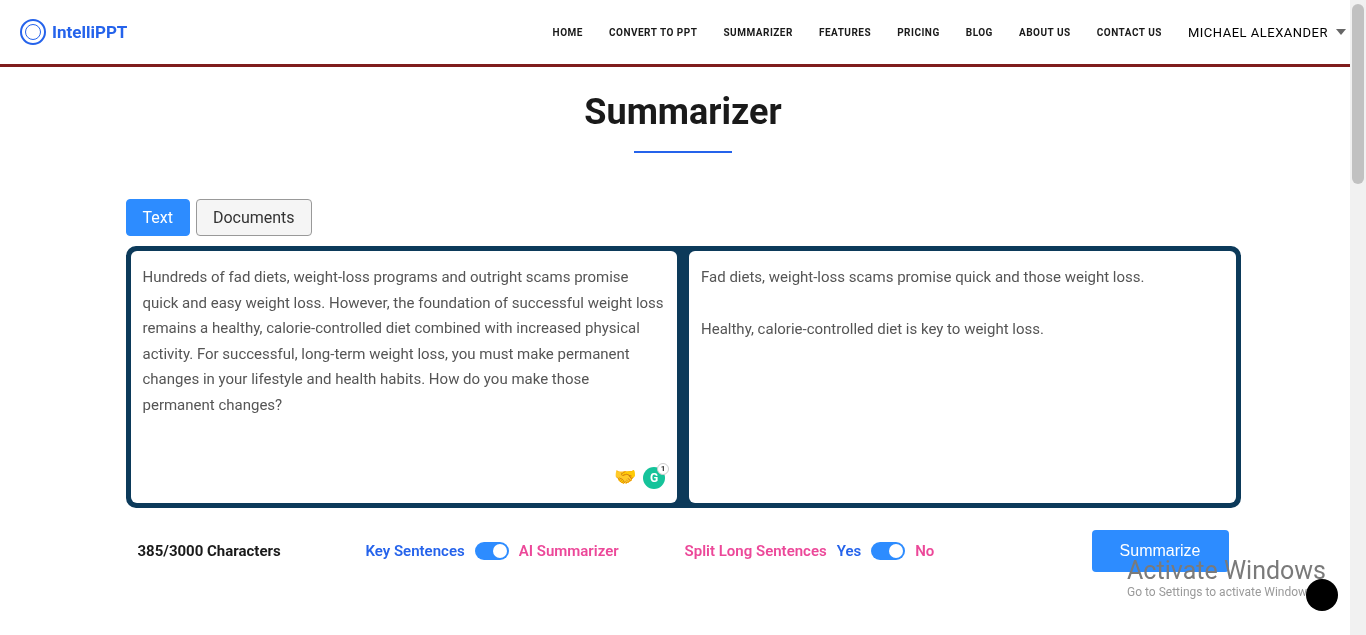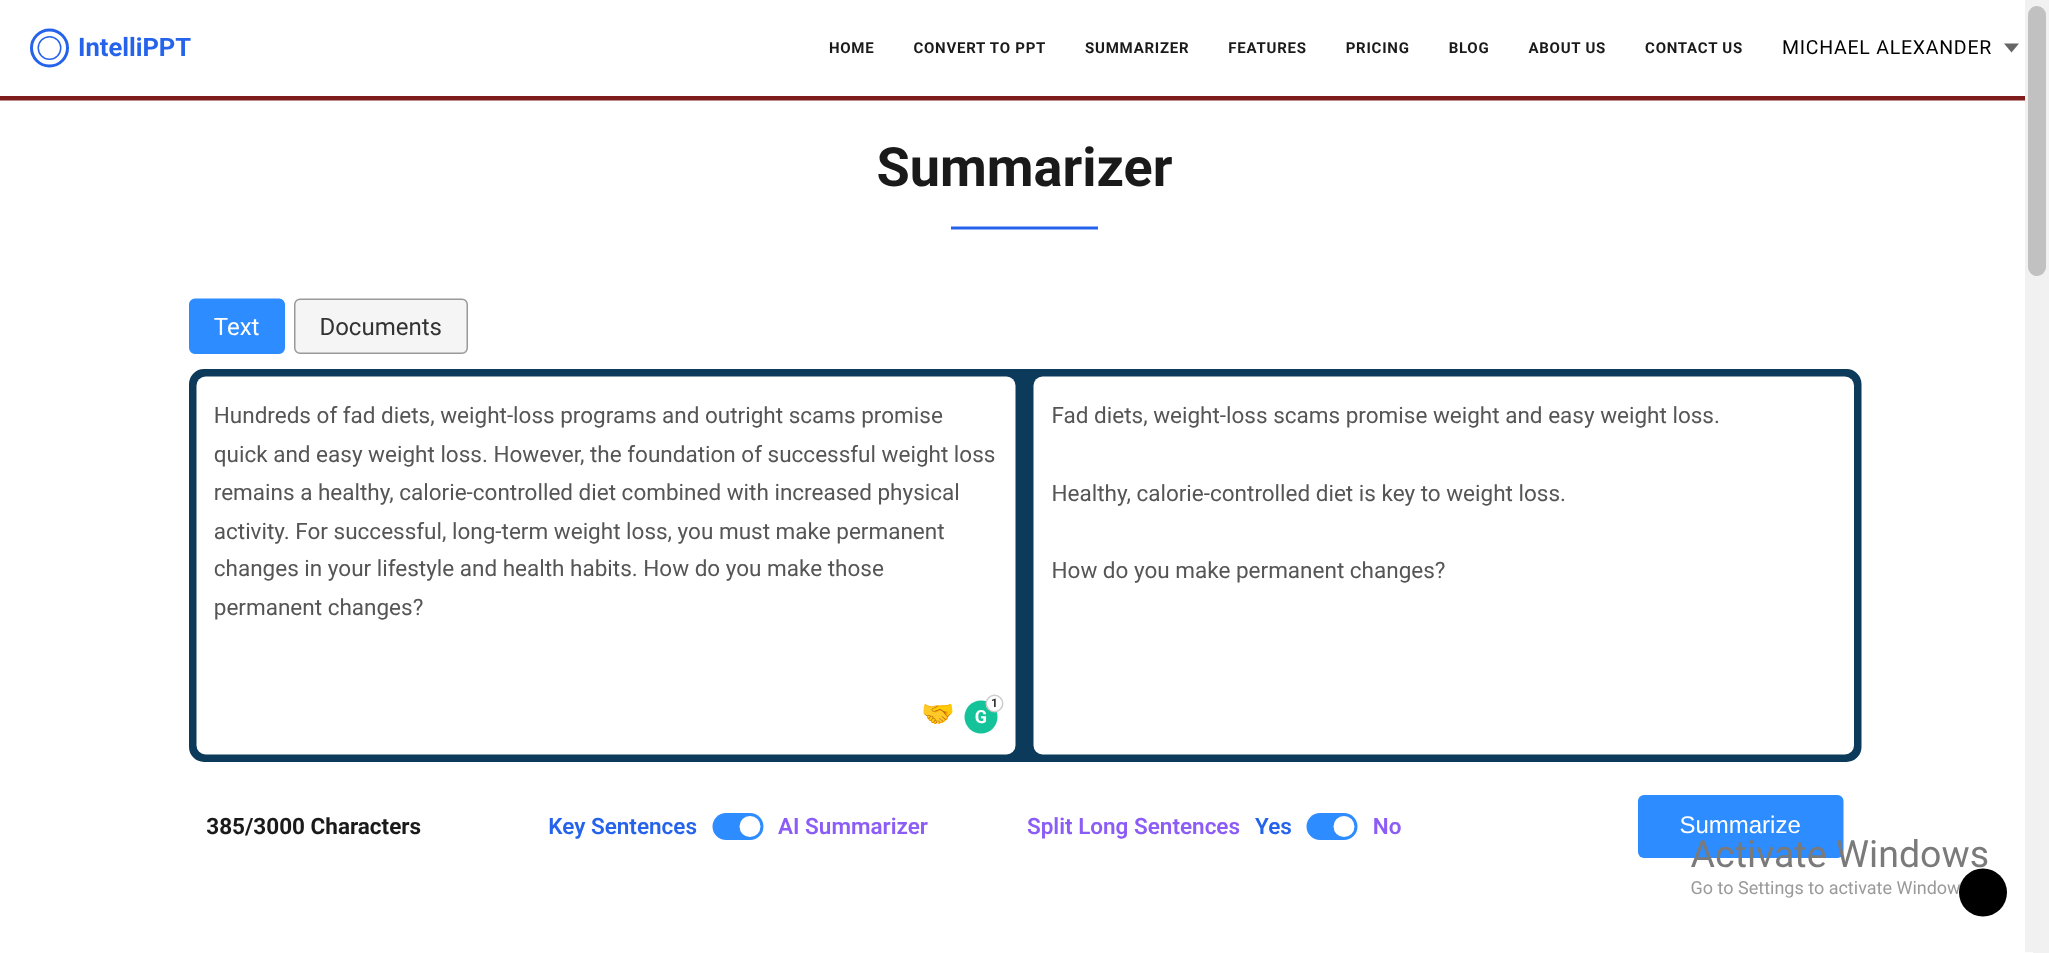--- a/index.html
+++ b/index.html
@@ -24,21 +24,21 @@
 .pane { flex: 1; background: #fff; border-radius: 6px; padding: 14px 12px; position: relative; font-size: 15px; color: #555; line-height: 1.7; }
 .pane-textarea { width: 100%; height: 100%; border: none; resize: none; font-family: inherit; font-size: 15px; color: #555; line-height: 1.7; outline: none; background: transparent; }
 .input-icons { position: absolute; bottom: 10px; right: 12px; display: flex; gap: 6px; align-items: center; }
 .emoji-icon { font-size: 18px; }
 .gram-icon { width: 22px; height: 22px; border-radius: 50%; background: #15c39a; color: #fff; display: flex; align-items: center; justify-content: center; font-size: 12px; font-weight: bold; position: relative; }
 .gram-badge { position: absolute; top: -4px; right: -4px; width: 12px; height: 12px; background: #fff; border: 1px solid #ccc; border-radius: 50%; font-size: 8px; color: #333; display: flex; align-items: center; justify-content: center; }
 .controls { display: flex; align-items: center; margin-top: 22px; padding: 0 12px; gap: 0; }
 .char-count { font-size: 15px; font-weight: 700; color: #1a1a1a; width: 228px; }
 .control-group { display: flex; align-items: center; gap: 10px; font-size: 15px; font-weight: 600; }
 .label-active { color: #2563eb; }
-.label-inactive { color: #8b5cf6; }
+.label-inactive { color: #ec4899; }
 .toggle { width: 34px; height: 18px; background: #2d8cff; border-radius: 9px; position: relative; cursor: pointer; }
 .toggle::after { content: ''; position: absolute; width: 14px; height: 14px; background: #fff; border-radius: 50%; top: 2px; right: 2px; }
 .ctrl-summarizer { margin-right: 66px; }
 .ctrl-split { }
 .summarize-btn { margin-left: auto; background: #2d8cff; color: #fff; border: none; padding: 12px 28px; font-size: 16px; font-weight: 500; border-radius: 4px; cursor: pointer; }
 .scrollbar { position: absolute; right: 0; top: 0; width: 16px; height: 635px; background: #f1f1f1; }
 .scroll-thumb { position: absolute; right: 2px; top: 4px; width: 12px; height: 180px; background: #c1c1c1; border-radius: 6px; }
 .activate { position: absolute; right: 40px; bottom: 36px; color: #888; text-align: left; }
 .activate-title { font-size: 25px; color: #7a7a7a; }
 .activate-sub { font-size: 12px; color: #9a9a9a; }
@@ -85,23 +85,22 @@
         <textarea class="pane-textarea" style="">Hundreds of fad diets, weight-loss programs and outright scams promise quick and easy weight loss. However, the foundation of successful weight loss remains a healthy, calorie-controlled diet combined with increased physical activity. For successful, long-term weight loss, you must make permanent changes in your lifestyle and health habits. How do you make those permanent changes?</textarea>
         <div class="input-icons">
           <span class="emoji-icon">🤝</span>
           <span class="gram-icon">G
             <span class="gram-badge">1</span>
           </span>
         </div>
       </div>
       <div class="pane">
         <div class="summary-text">
-          <p>Fad diets, weight-loss scams promise weight and easy weight loss.</p>
+          <p>Fad diets, weight-loss scams promise quick and those weight loss.</p>
           <p>Healthy, calorie-controlled diet is key to weight loss.</p>
-          <p>How do you make permanent changes?</p>
         </div>
       </div>
     </div>
 
     <div class="controls">
       <div class="char-count">385/3000 Characters</div>
 
       <div class="control-group ctrl-summarizer">
         <span class="label-active">Key Sentences</span>
         <div class="toggle"></div>

